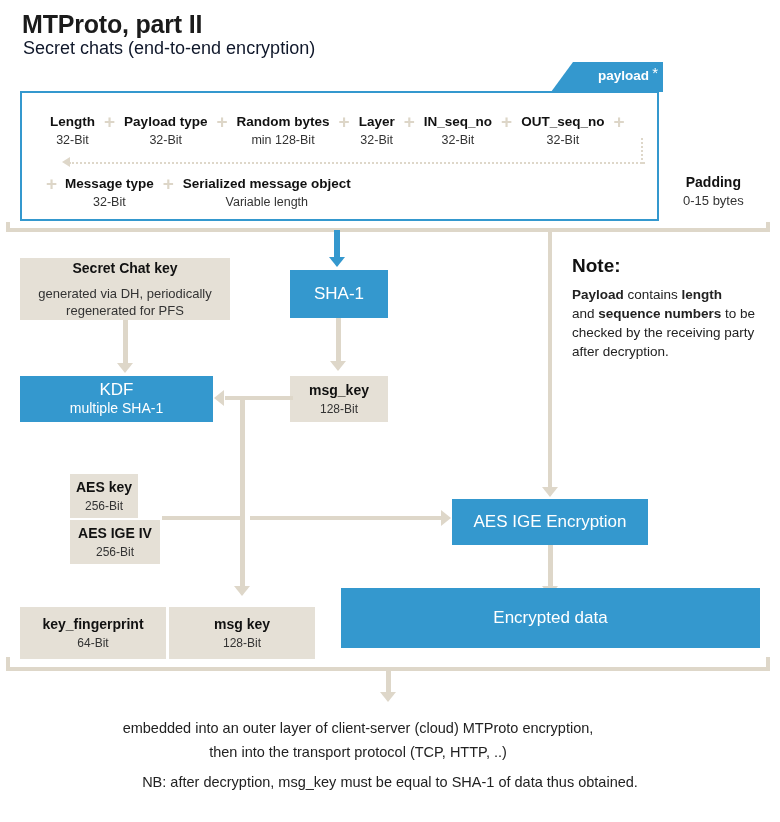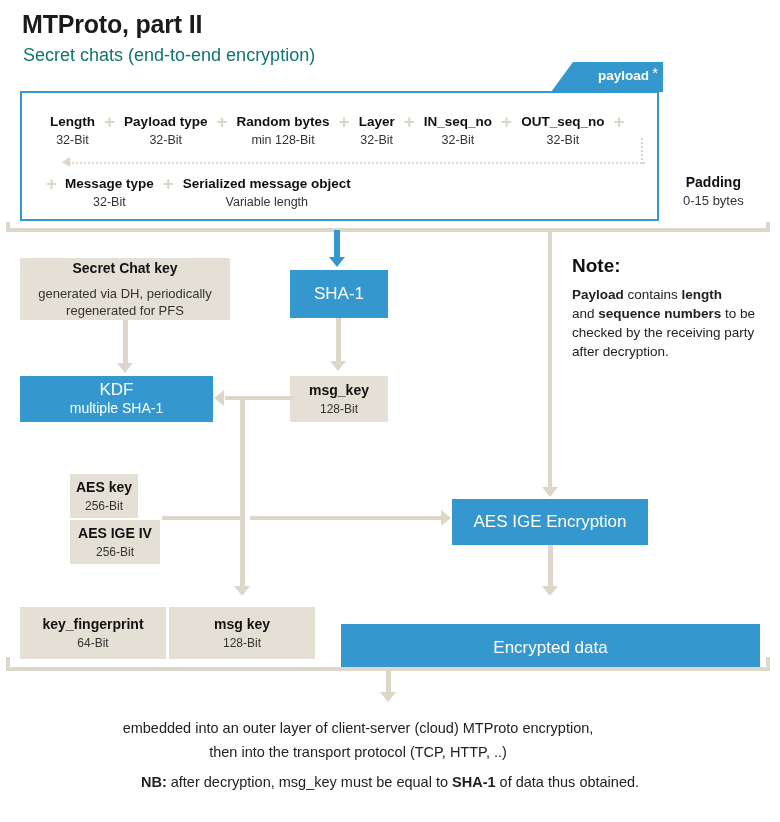--- a/index.html
+++ b/index.html
@@ -6,21 +6,21 @@
   body{
     width:780px;height:822px;background:#ffffff;
     font-family:"Liberation Sans","DejaVu Sans",sans-serif;
     color:#222222;position:relative;overflow:hidden;
   }
   .stage{position:absolute;left:0;top:0;width:780px;height:822px;}
   .abs{position:absolute;}
 
   
   #page-title{left:22px;top:10px;font-size:25px;font-weight:bold;letter-spacing:-0.2px;color:#1b1b1b;}
-  #page-subtitle{left:23px;top:45px;font-size:18px;color:#0f766e;}
+  #page-subtitle{left:23px;top:38px;font-size:18px;color:#0f172a;}
 
   
   #payload-tab{
     left:551px;top:62px;width:112px;height:30px;
     background:#3498ce;
     clip-path:polygon(22px 0,112px 0,112px 30px,0 30px);
   }
   #payload-tab .lbl{
     position:absolute;right:14px;top:6px;font-size:13.5px;font-weight:bold;color:#ffffff;
   }
@@ -86,21 +86,21 @@
   #secret-chat-key{left:20px;top:258px;width:210px;height:62px;padding:0 8px;}
   #secret-chat-key .t2{white-space:normal;text-align:center;margin-top:8px;}
   #sha1-box{left:290px;top:270px;width:98px;height:48px;}
   #kdf-box{left:20px;top:376px;width:193px;height:46px;}
   #msgkey-box{left:290px;top:376px;width:98px;height:46px;}
   #aes-key-box{left:70px;top:474px;width:68px;height:44px;}
   #aes-iv-box{left:70px;top:520px;width:90px;height:44px;}
   #aes-enc-box{left:452px;top:499px;width:196px;height:46px;}
   #res-fingerprint{left:20px;top:607px;width:146px;height:52px;}
   #res-msgkey{left:169px;top:607px;width:146px;height:52px;}
-  #res-encrypted{left:341px;top:624px;width:419px;height:47px;}
+  #res-encrypted{left:341px;top:588px;width:419px;height:60px;}
 
   
   .ln{position:absolute;background:#ded7c9;}
   .ln.blue-ln{background:#3498ce;}
   .arw-d{position:absolute;width:0;height:0;border-left:8px solid transparent;border-right:8px solid transparent;border-top:10px solid #ded7c9;}
   .arw-d.blue-a{border-top-color:#3498ce;}
   .arw-l{position:absolute;width:0;height:0;border-top:8px solid transparent;border-bottom:8px solid transparent;border-right:10px solid #ded7c9;}
   .arw-r{position:absolute;width:0;height:0;border-top:8px solid transparent;border-bottom:8px solid transparent;border-left:10px solid #ded7c9;}
 
   
@@ -144,21 +144,21 @@
   
   #brk-bot-h{left:6px;top:667px;width:764px;height:4px;}
   #brk-bot-l{left:6px;top:657px;width:4px;height:14px;}
   #brk-bot-r{left:766px;top:657px;width:4px;height:14px;}
   #v-bot{left:386px;top:670px;width:5px;height:24px;}
   #arw-bot{left:380px;top:692px;}
 
   
   #footer-1{left:0;top:716px;width:716px;text-align:center;font-size:14.5px;color:#222;line-height:24px;}
   #footer-nb{left:0;top:774px;width:780px;text-align:center;font-size:14.5px;color:#222;}
-  #footer-nb b{font-weight:bold;}
+  #footer-nb b{font-weight:normal;}
 </style>
 </head>
 <body>
 
 <div class="stage">
 
   <div class="abs" id="page-title">MTProto, part II</div>
   <div class="abs" id="page-subtitle">Secret chats (end-to-end encryption)</div>
 
   <div class="abs" id="payload-tab">

